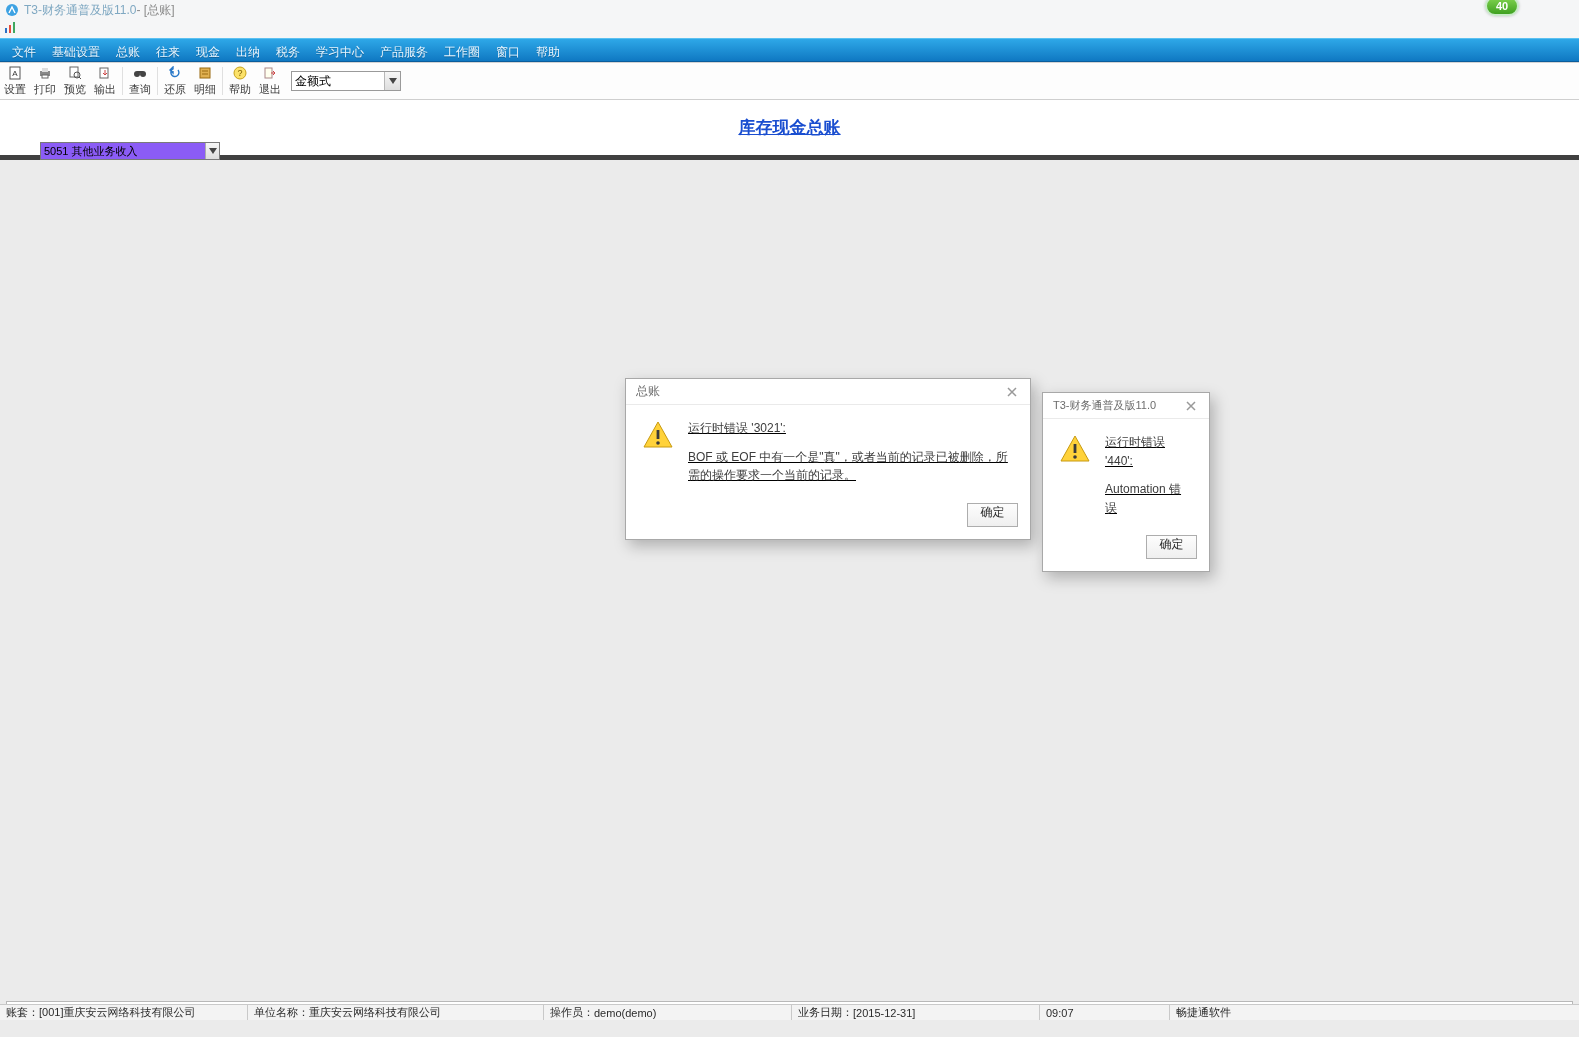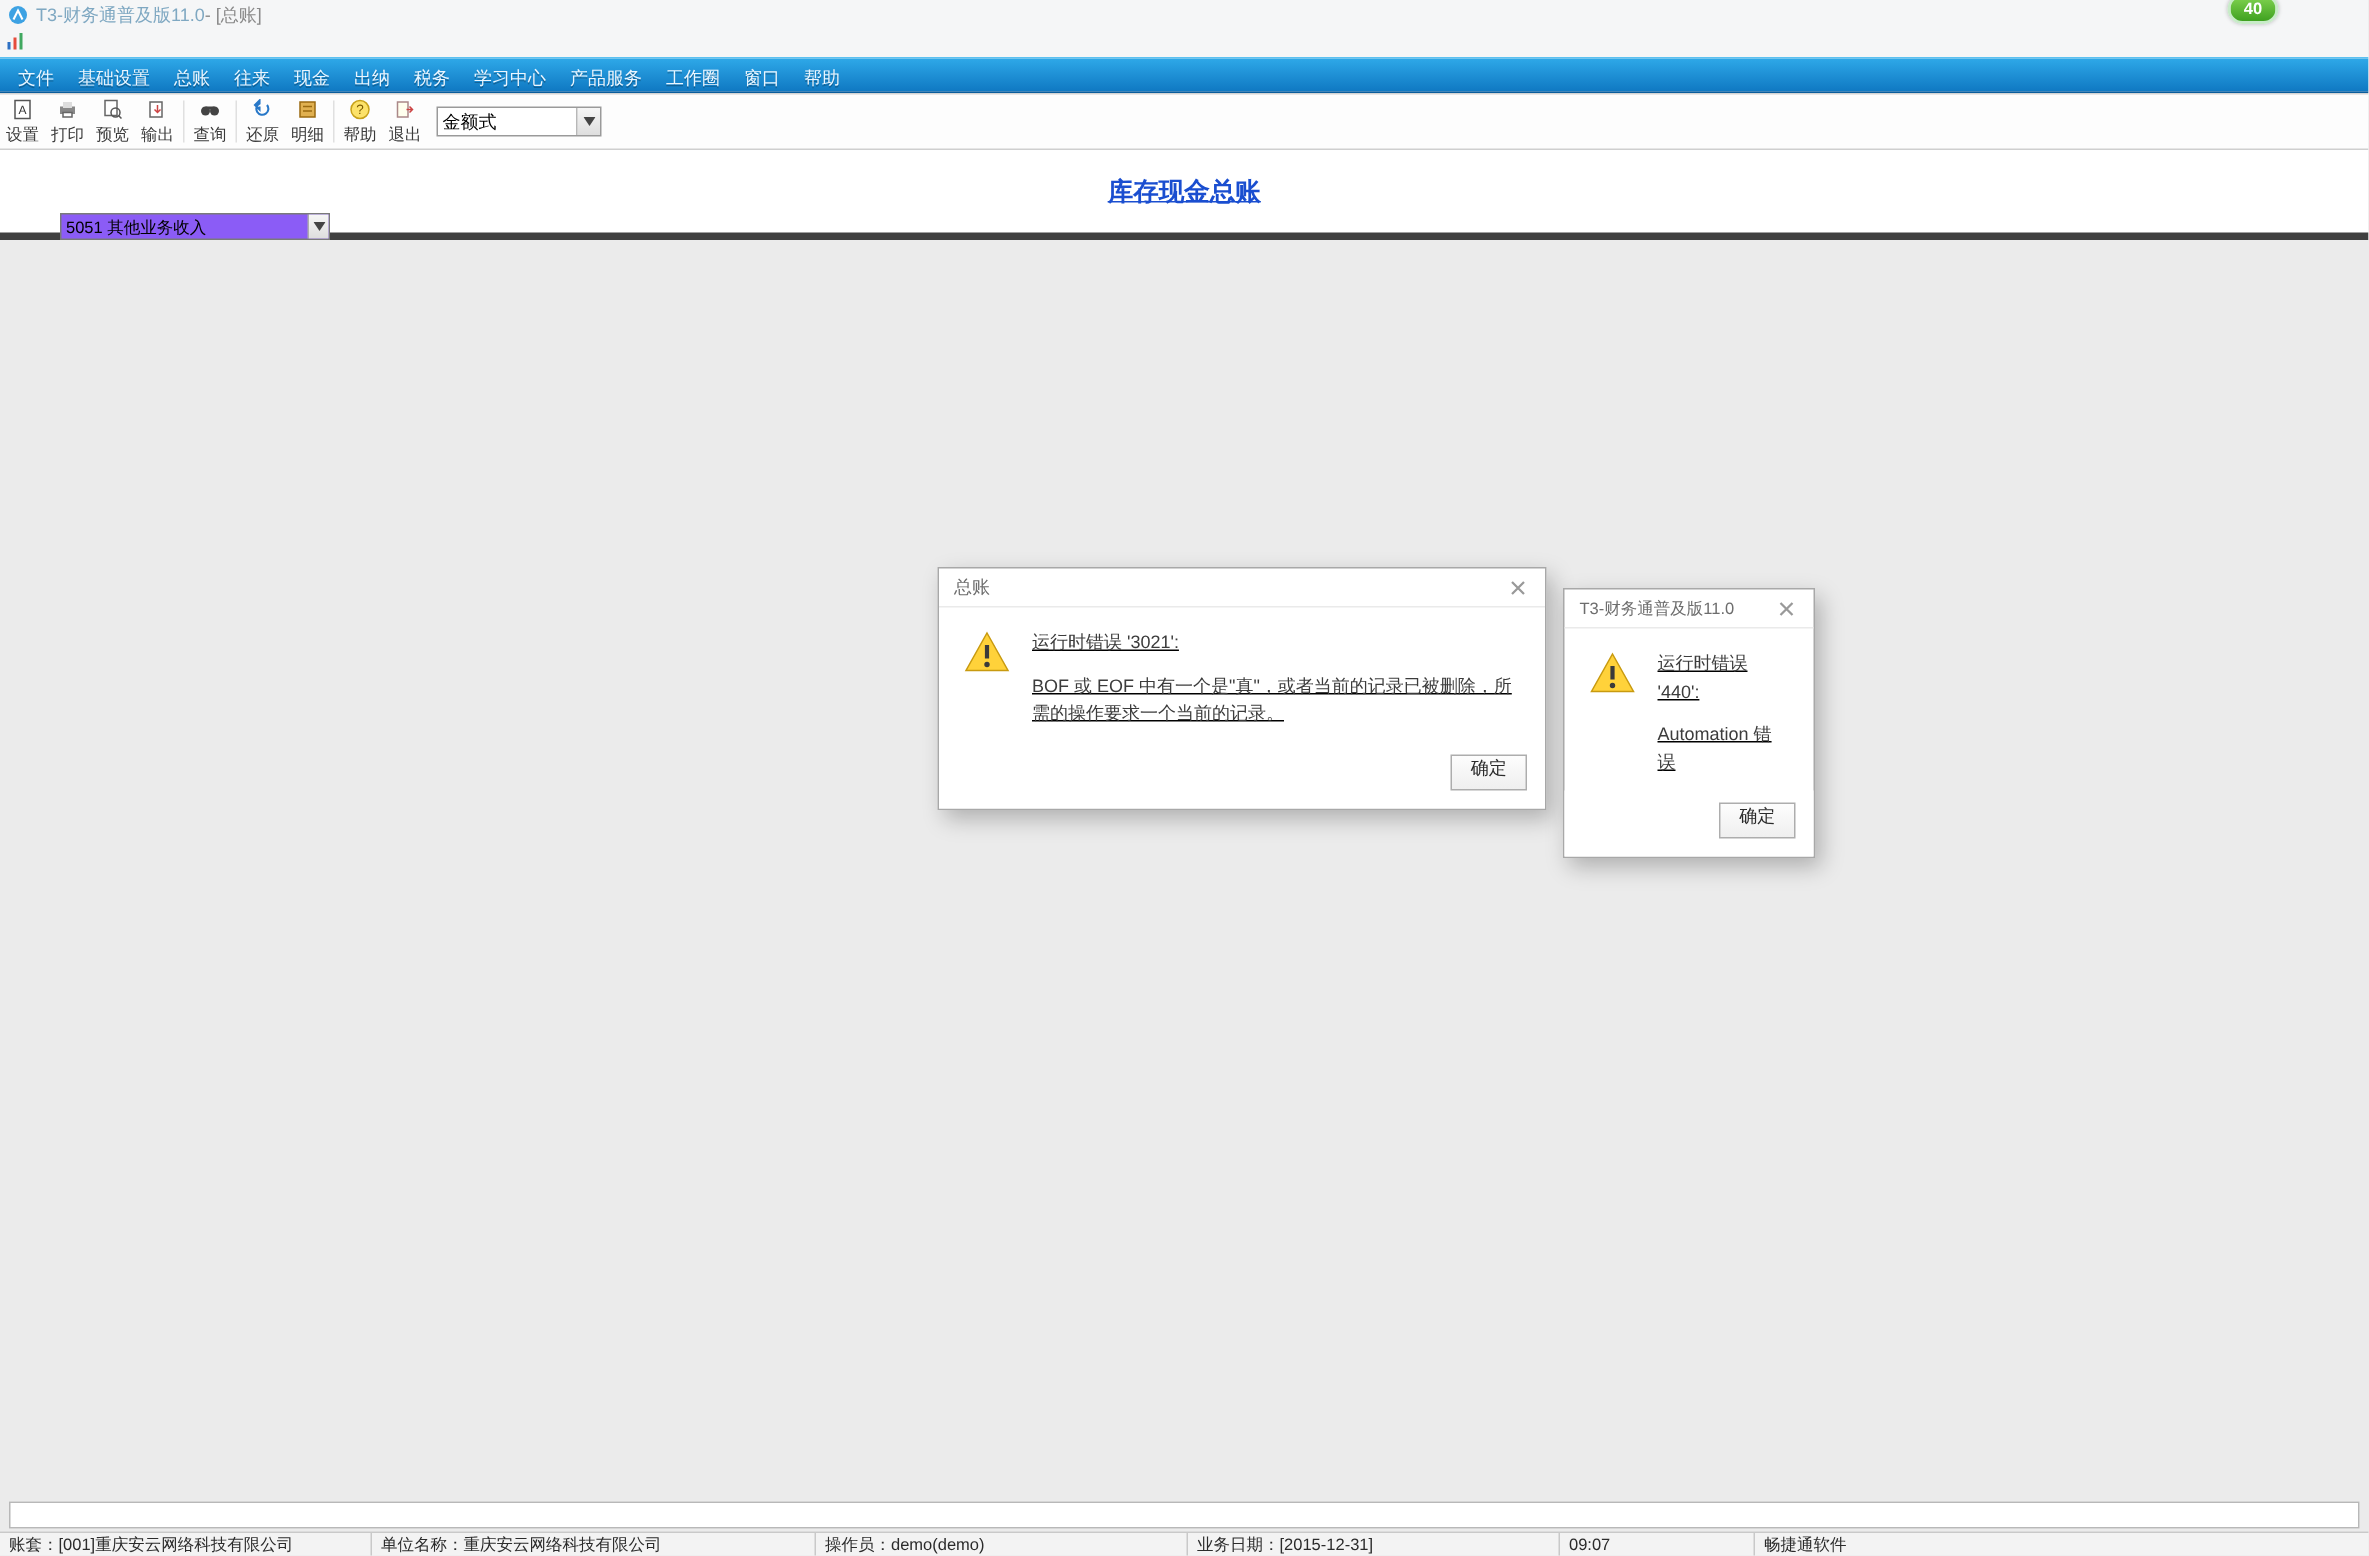--- a/index.html
+++ b/index.html
@@ -34,21 +34,21 @@
   .account-combo { position: absolute; left: 40px; top: 42px; height: 18px; width: 180px; background: #8b5cf6; border: 1px solid #7a7a7a; font-size: 11px; display: flex; align-items: center; padding-left: 3px; justify-content: space-between; cursor: default; }
   .account-combo .arrow { width: 14px; height: 16px; background: linear-gradient(#f6f6f6,#dedede); border-left: 1px solid #adadad; display: flex; align-items: center; justify-content: center; }
 
   
   .canvas { position: absolute; top: 160px; left: 0; right: 0; bottom: 30px; background: #ebebeb; }
 
   
   .input-strip { position: absolute; left: 6px; right: 6px; bottom: 18px; height: 18px; background: #fff; border: 1px solid #b8b8b8; }
 
   
-  .statusbar { position: absolute; left: 0; right: 0; bottom: 0; height: 16px; background: #f3f3f3; border-top: 1px solid #c9c9c9; display: flex; font-size: 11px; color: #2b2b2b; }
+  .statusbar { position: absolute; left: 0; right: 0; bottom: 17px; height: 16px; background: #f3f3f3; border-top: 1px solid #c9c9c9; display: flex; font-size: 11px; color: #2b2b2b; }
   .statusbar .cell { border-right: 1px solid #c9c9c9; padding: 1px 6px; display: flex; align-items: center; }
   .statusbar .cell:last-child { border-right: none; margin-left: auto; }
   .lbl { color: #2b2b2b; }
 
   
   .dialog { position: absolute; background: #fff; border: 1px solid #a8a8a8; box-shadow: 4px 6px 14px rgba(0,0,0,0.25); }
   .dlg-title { height: 26px; display: flex; align-items: center; justify-content: space-between; padding: 0 8px 0 10px; font-size: 12px; color: #6d6d6d; border-bottom: 1px solid #eaeaea; }
   .dlg-close { width: 20px; height: 20px; display: flex; align-items: center; justify-content: center; color: #9b9b9b; cursor: default; }
   .dlg-body { padding: 14px 16px 10px 16px; display: flex; text-decoration: underline; }
   .dlg-warn { width: 32px; height: 32px; flex: 0 0 32px; margin-right: 14px; display: flex; align-items: center; justify-content: center; }

